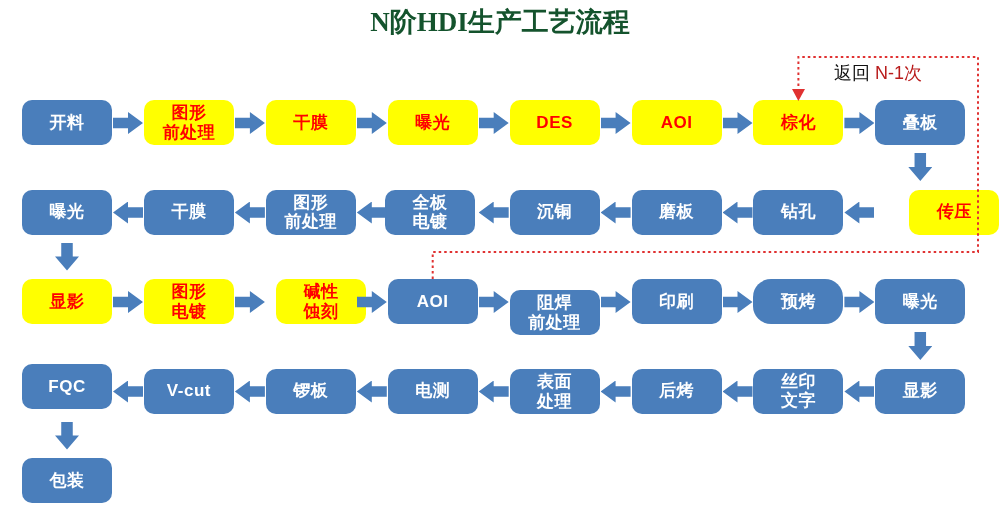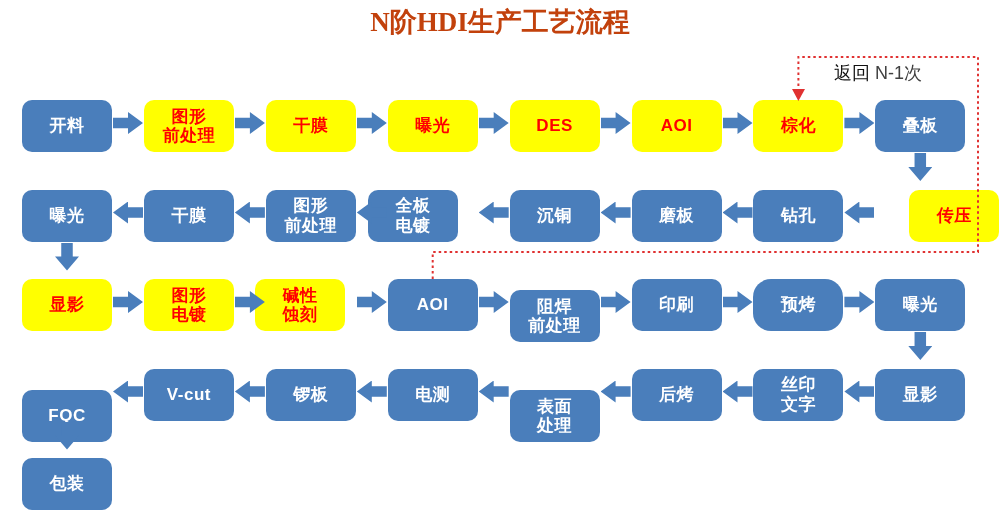--- a/index.html
+++ b/index.html
@@ -4,40 +4,40 @@
 <style>
   * { margin:0; padding:0; box-sizing:border-box; }
   html,body { background:#ffffff; }
   body { font-family:"Liberation Sans", sans-serif; }
   .canvas {
     position:relative; width:1000px; height:520px; background:#ffffff; overflow:hidden;
   }
   .title {
     position:absolute; top:6px; left:0; width:100%;
     text-align:center; font-family:"Liberation Serif", serif;
-    font-weight:bold; font-size:27px; color:#c2410c; line-height:1.22;
+    font-weight:bold; font-size:27px; color:#14532d; line-height:1.22;
   }
   .box {
-    position:absolute; width:90px; height:52px; border-radius:10px;
+    position:absolute; width:90px; height:45px; border-radius:10px;
     display:flex; align-items:center; justify-content:center;
     text-align:center; font-weight:bold; font-size:17px; line-height:1.12;
     white-space:pre-line; letter-spacing:0.5px;
   }
   .box.blue  { background:#4A7EBB; color:#ffffff; }
   .box.yellow{ background:#FFFF00; color:#FF0000; }
   .arrow { position:absolute; background:#4A7EBB; }
   .arrow.right { clip-path: polygon(0 26%, 50% 26%, 50% 0, 100% 50%, 50% 100%, 50% 74%, 0 74%); }
   .arrow.left  { clip-path: polygon(100% 26%, 50% 26%, 50% 0, 0 50%, 50% 100%, 50% 74%, 100% 74%); }
   .arrow.down  { clip-path: polygon(26% 0, 74% 0, 74% 50%, 100% 50%, 50% 100%, 0 50%, 26% 50%); }
   .overlay { position:absolute; left:0; top:0; pointer-events:none; }
   .feedback-label {
     position:absolute; left:834px; top:61px; font-size:18px; color:#111111;
     white-space:nowrap;
   }
-  .feedback-label .times { color:#404040; }
+  .feedback-label .times { color:#b91c1c; }
 </style>
 </head>
 <body>
 
 <div class="canvas">
 
   <div class="title">
     <div>N阶HDI生产工艺流程</div>
   </div>
 
@@ -55,56 +55,56 @@
       <div class="arrow right" style="left: 234.9px; top: 112px; width: 30px; height: 22px;"></div>
       <div class="arrow right" style="left: 356.8px; top: 112px; width: 30px; height: 22px;"></div>
       <div class="arrow right" style="left: 478.7px; top: 112px; width: 30px; height: 22px;"></div>
       <div class="arrow right" style="left: 600.6px; top: 112px; width: 30px; height: 22px;"></div>
       <div class="arrow right" style="left: 722.5px; top: 112px; width: 30px; height: 22px;"></div>
       <div class="arrow right" style="left: 844.4px; top: 112px; width: 30px; height: 22px;"></div>
       <div class="box blue" style="left: 22px; top: 189.5px;">曝光</div>
       <div class="box blue" style="left: 143.9px; top: 189.5px;">干膜</div>
       <div class="box blue" style="left: 265.8px; top: 189.5px;">图形
 前处理</div>
-      <div class="box blue" style="left: 368px; top: 189.5px;">全板
+      <div class="box blue" style="left: 385px; top: 189.5px;">全板
 电镀</div>
       <div class="box blue" style="left: 509.6px; top: 189.5px;">沉铜</div>
       <div class="box blue" style="left: 631.5px; top: 189.5px;">磨板</div>
       <div class="box blue" style="left: 753.4px; top: 189.5px;">钻孔</div>
       <div class="box yellow" style="left: 875.3px; top: 189.5px; margin-left: 34px;">传压</div>
       <div class="arrow left" style="left: 113px; top: 201.5px; width: 30px; height: 22px;"></div>
       <div class="arrow left" style="left: 234.9px; top: 201.5px; width: 30px; height: 22px;"></div>
       <div class="arrow left" style="left: 356.8px; top: 201.5px; width: 30px; height: 22px;"></div>
       <div class="arrow left" style="left: 478.7px; top: 201.5px; width: 30px; height: 22px;"></div>
       <div class="arrow left" style="left: 600.6px; top: 201.5px; width: 30px; height: 22px;"></div>
       <div class="arrow left" style="left: 722.5px; top: 201.5px; width: 30px; height: 22px;"></div>
       <div class="arrow left" style="left: 844.4px; top: 201.5px; width: 30px; height: 22px;"></div>
       <div class="box yellow" style="left: 22px; top: 279px;">显影</div>
       <div class="box yellow" style="left: 143.9px; top: 279px;">图形
 电镀</div>
-      <div class="box yellow" style="left: 255px; top: 279px;">碱性
+      <div class="box yellow" style="left: 276px; top: 279px;">碱性
 蚀刻</div>
       <div class="box blue" style="left: 387.7px; top: 279px;">AOI</div>
       <div class="box blue" style="left: 509.6px; top: 279px; margin-top: 11px;">阻焊
 前处理</div>
       <div class="box blue" style="left: 631.5px; top: 279px;">印刷</div>
       <div class="box blue" style="left: 753.4px; top: 279px; border-radius: 18px;">预烤</div>
       <div class="box blue" style="left: 875.3px; top: 279px;">曝光</div>
       <div class="arrow right" style="left: 113px; top: 291px; width: 30px; height: 22px;"></div>
       <div class="arrow right" style="left: 234.9px; top: 291px; width: 30px; height: 22px;"></div>
       <div class="arrow right" style="left: 356.8px; top: 291px; width: 30px; height: 22px;"></div>
       <div class="arrow right" style="left: 478.7px; top: 291px; width: 30px; height: 22px;"></div>
       <div class="arrow right" style="left: 600.6px; top: 291px; width: 30px; height: 22px;"></div>
       <div class="arrow right" style="left: 722.5px; top: 291px; width: 30px; height: 22px;"></div>
       <div class="arrow right" style="left: 844.4px; top: 291px; width: 30px; height: 22px;"></div>
-      <div class="box blue" style="left: 22px; top: 390px;">FQC</div>
+      <div class="box blue" style="left: 22px; top: 364px;">FQC</div>
       <div class="box blue" style="left: 143.9px; top: 368.5px;">V-cut</div>
       <div class="box blue" style="left: 265.8px; top: 368.5px;">锣板</div>
       <div class="box blue" style="left: 387.7px; top: 368.5px; text-align: right;">电测</div>
-      <div class="box blue" style="left: 509.6px; top: 390px; text-align: right;">表面
+      <div class="box blue" style="left: 509.6px; top: 369px; text-align: right;">表面
 处理</div>
       <div class="box blue" style="left: 631.5px; top: 368.5px;">后烤</div>
       <div class="box blue" style="left: 753.4px; top: 368.5px;">丝印
 文字</div>
       <div class="box blue" style="left: 875.3px; top: 368.5px;">显影</div>
       <div class="arrow left" style="left: 113px; top: 380.5px; width: 30px; height: 22px;"></div>
       <div class="arrow left" style="left: 234.9px; top: 380.5px; width: 30px; height: 22px;"></div>
       <div class="arrow left" style="left: 356.8px; top: 380.5px; width: 30px; height: 22px;"></div>
       <div class="arrow left" style="left: 478.7px; top: 380.5px; width: 30px; height: 22px;"></div>
       <div class="arrow left" style="left: 600.6px; top: 380.5px; width: 30px; height: 22px;"></div>

